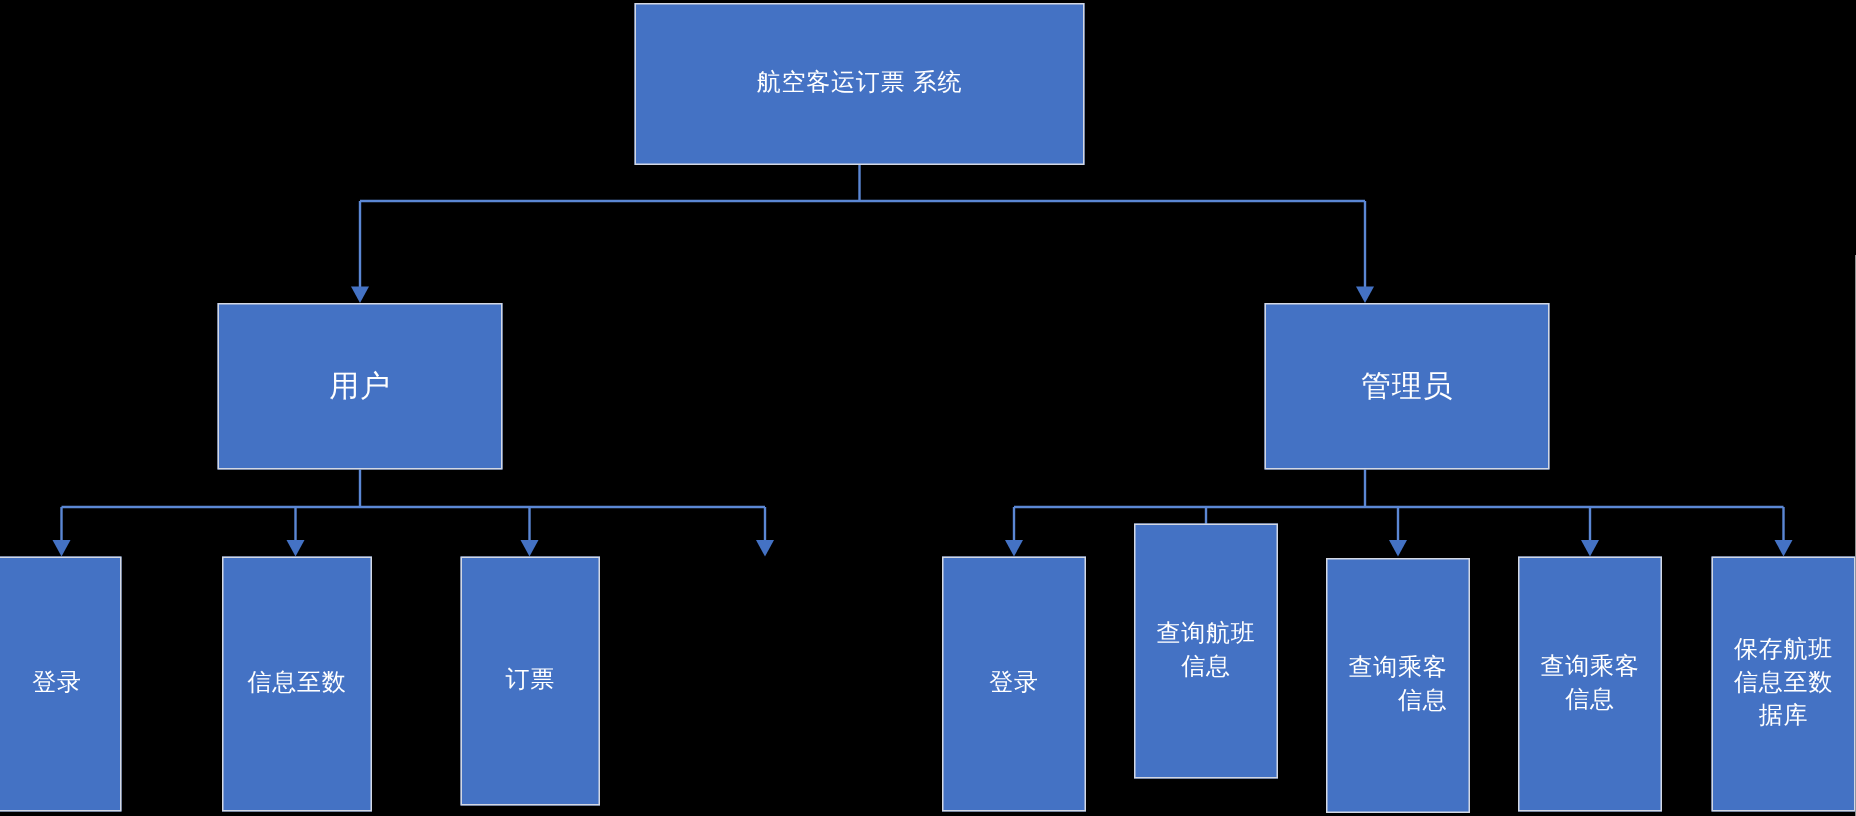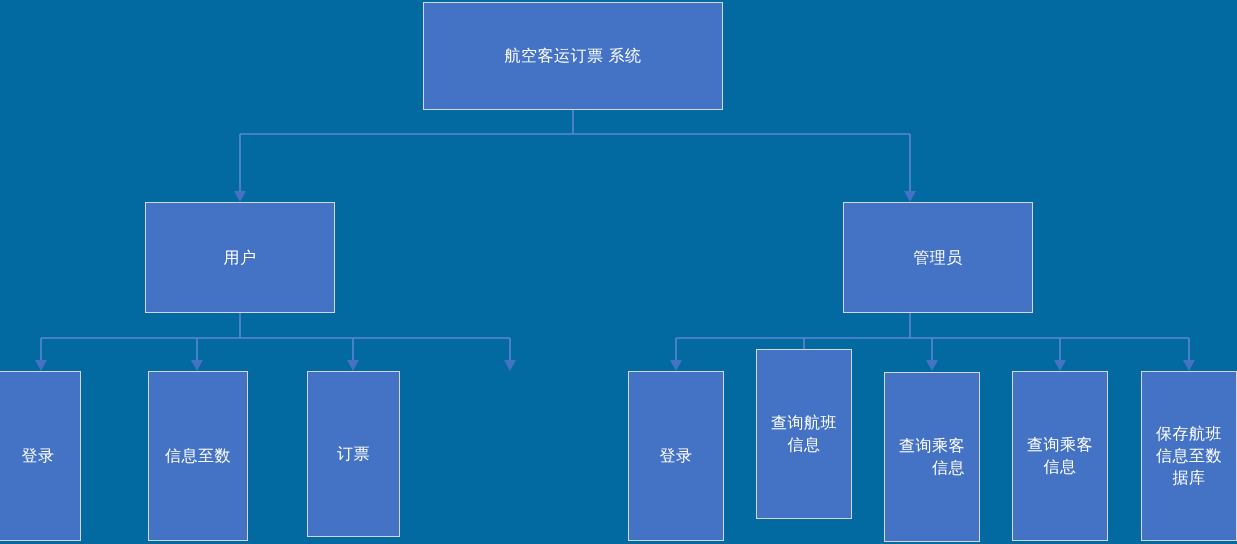--- a/index.html
+++ b/index.html
@@ -7,41 +7,41 @@
     padding: 0;
     background: #ffffff;
   }
   body {
     font-family: "Liberation Sans", "DejaVu Sans", sans-serif;
   }
   #canvas {
     position: relative;
     width: 1237px;
     height: 544px;
-    background: #0369a1;
+    background: #000000;
     overflow: hidden;
   }
   .node {
     position: absolute;
     box-sizing: border-box;
     background: #4472C4;
     border: 1px solid #d3d8e4;
     color: #ffffff;
     display: flex;
     align-items: center;
     justify-content: center;
     text-align: center;
     line-height: 22px;
     font-size: 16px;
     letter-spacing: 0.5px;
     white-space: pre-line;
     padding: 0 4px;
   }
   .node.root { font-size: 16px; }
-  .node.level2 { font-size: 16px; }
+  .node.level2 { font-size: 20px; }
   .node.leaf  { font-size: 16px; }
   svg.connectors {
     position: absolute;
     left: 0;
     top: 0;
     width: 1237px;
     height: 544px;
     pointer-events: none;
   }
   svg.connectors path,

